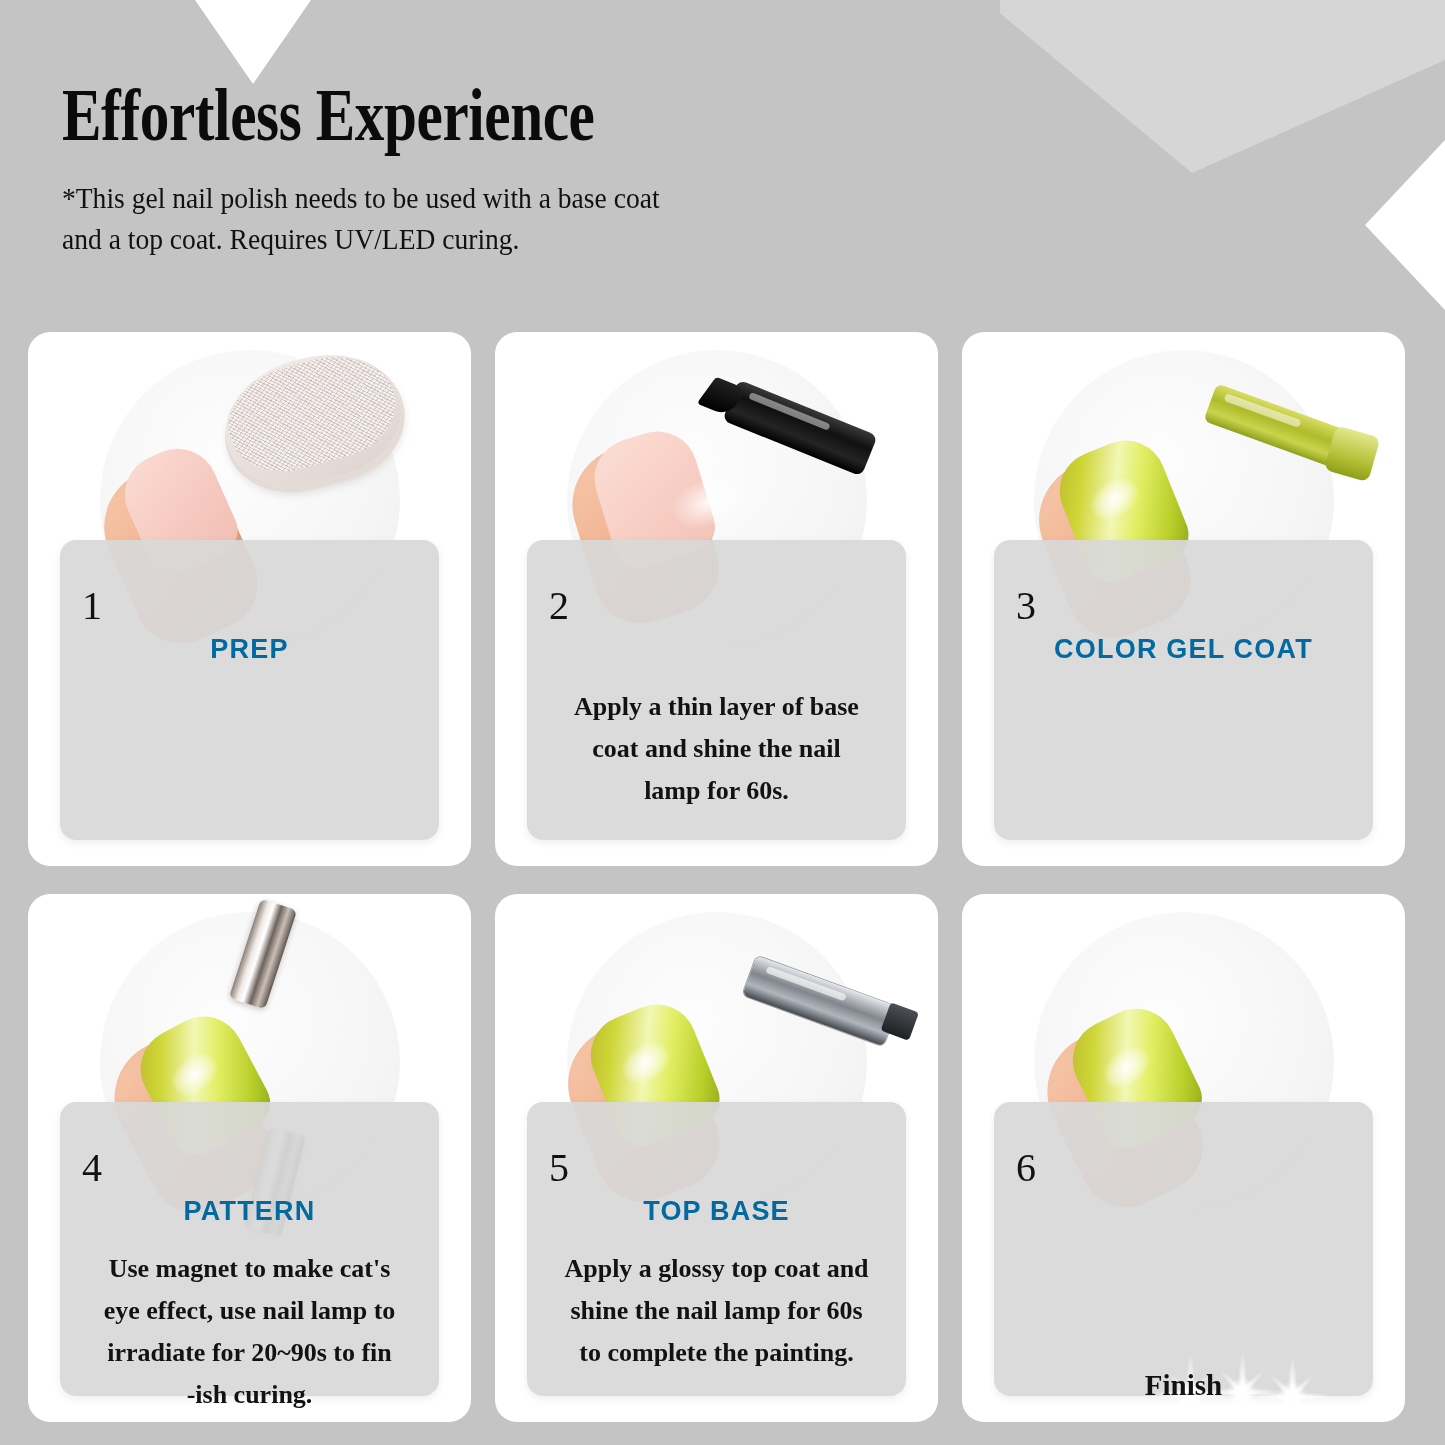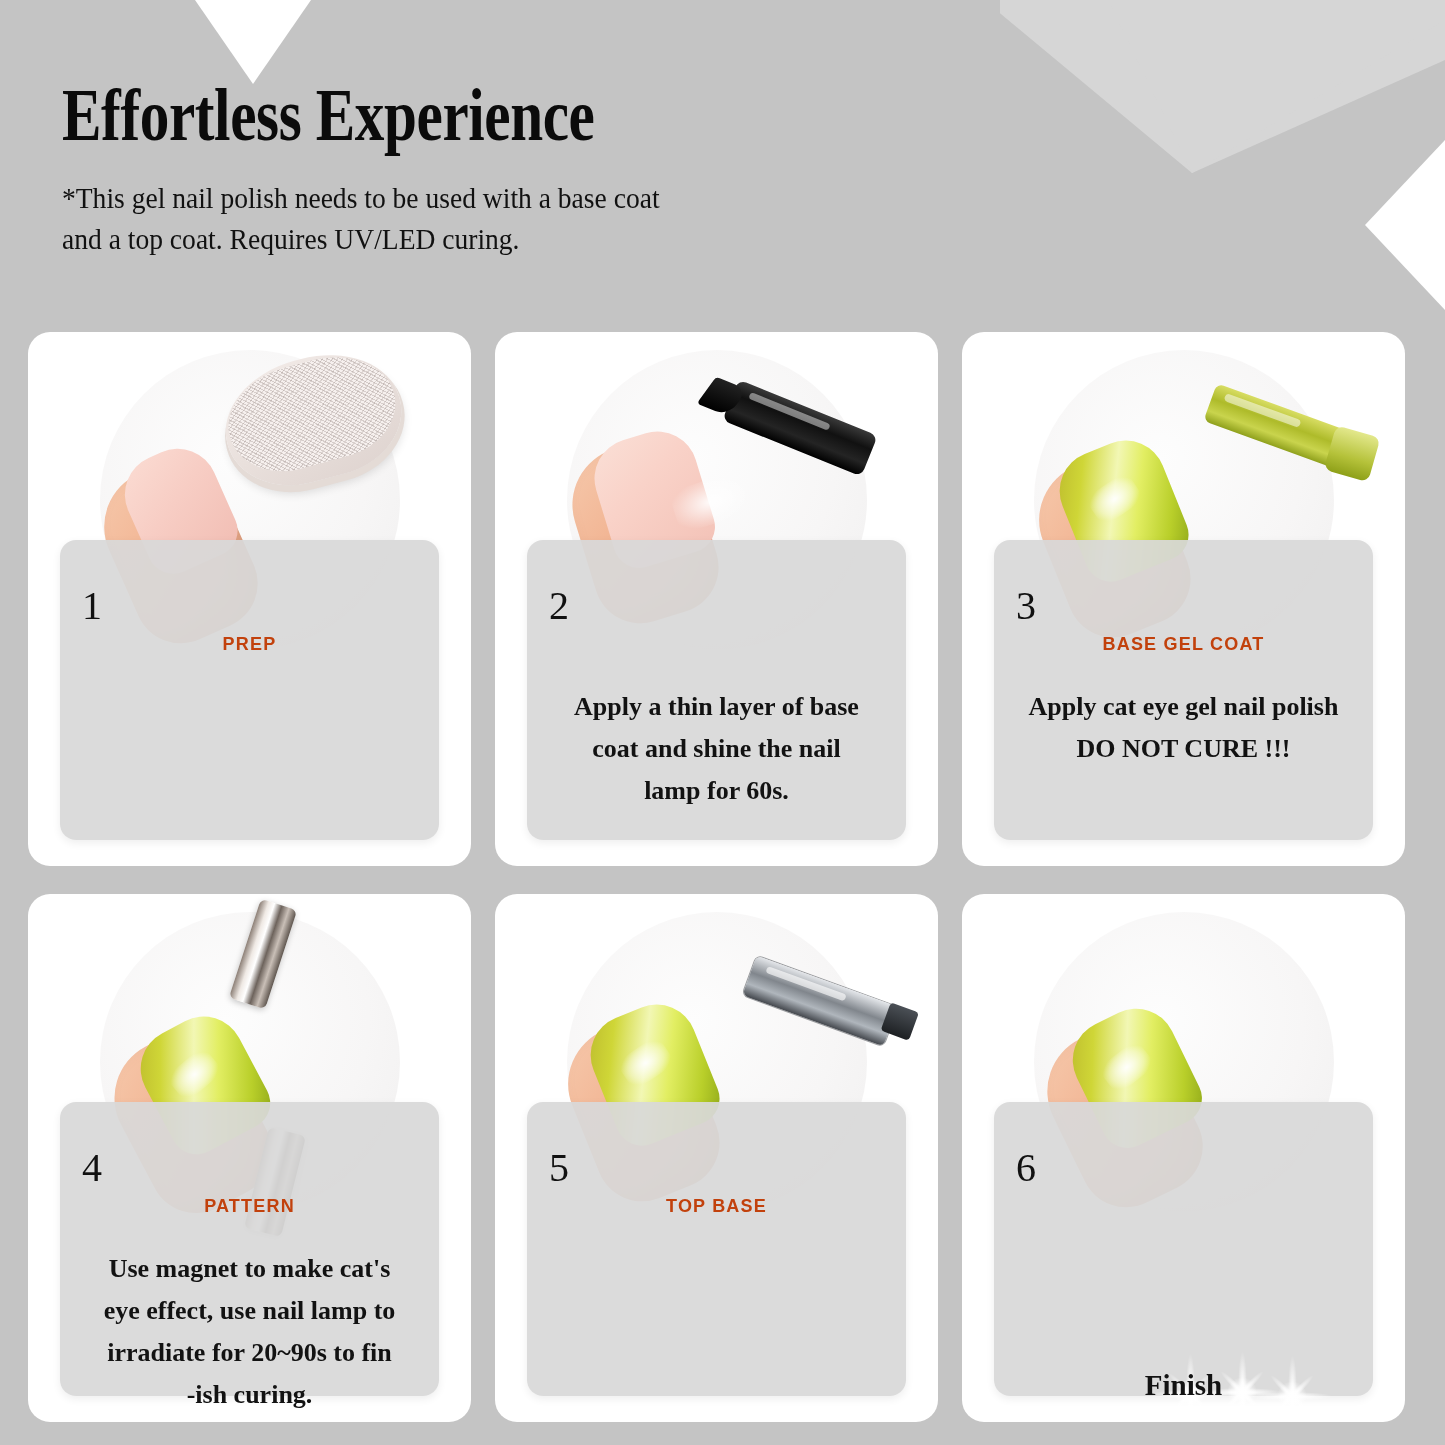--- a/index.html
+++ b/index.html
@@ -230,23 +230,23 @@
     font-size:40px;
     color:#111;
     line-height:1;
   }
   .step-heading{
     position:absolute;
     left:0;right:0;top:94px;
     text-align:center;
     font-family:"Liberation Sans",sans-serif;
     font-weight:bold;
-    font-size:18px;
+    font-size:27px;
     letter-spacing:1.2px;
-    color:#c2410c;
+    color:#0369a1;
   }
   .step-body{
     position:absolute;
     left:30px;right:30px;top:146px;
     text-align:center;
     font-family:"Liberation Serif",serif;
     font-weight:bold;
     font-size:26px;
     line-height:1.62;
     color:#121212;
@@ -338,23 +338,21 @@
 
   <div class="step-card" id="card-3">
     <div class="photo">
       <div class="photo-backdrop"></div>
       <div class="finger"></div>
       <div class="nail gel"></div>
       <div class="brush brush-green"></div>
     </div>
     <div class="text-panel">
       <div class="step-number">3</div>
-      <div class="step-heading">BASE GEL COAT</div>
-      <div class="step-body">Apply cat eye gel nail polish
-DO NOT CURE !!!</div>
+      <div class="step-heading">COLOR GEL COAT</div>
     </div>
   </div>
 
   <div class="step-card" id="card-4">
     <div class="photo">
       <div class="photo-backdrop"></div>
       <div class="magnet top"></div>
       <div class="finger"></div>
       <div class="nail gel"></div>
       <div class="magnet bottom"></div>
@@ -372,20 +370,23 @@
   <div class="step-card" id="card-5">
     <div class="photo">
       <div class="photo-backdrop"></div>
       <div class="finger"></div>
       <div class="nail gel"></div>
       <div class="brush brush-clear"></div>
     </div>
     <div class="text-panel">
       <div class="step-number">5</div>
       <div class="step-heading">TOP BASE</div>
+      <div class="step-body">Apply a glossy top coat and
+shine the nail lamp for 60s
+to complete the painting.</div>
     </div>
   </div>
 
   <div class="step-card" id="card-6">
     <div class="photo">
       <div class="photo-backdrop"></div>
       <div class="finger"></div>
       <div class="nail gel"></div>
     </div>
     <div class="text-panel">

